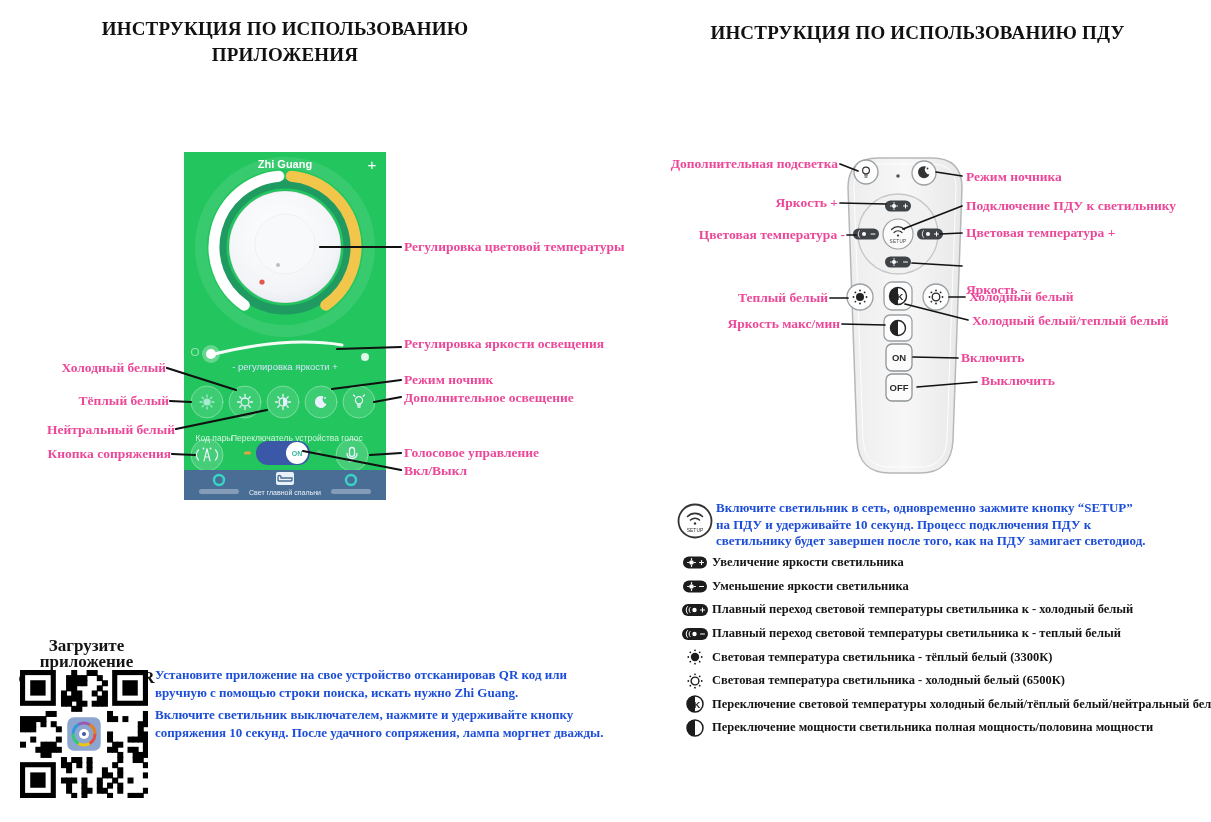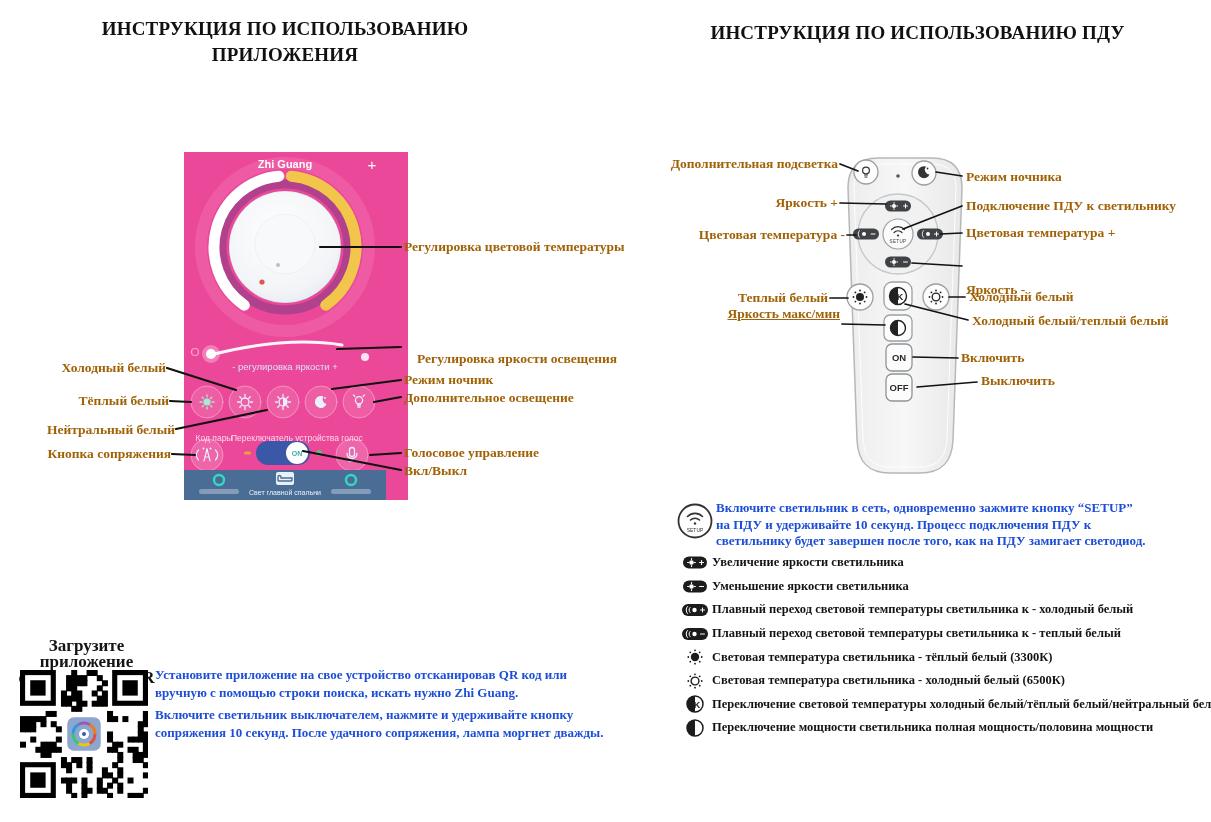--- a/index.html
+++ b/index.html
@@ -1,27 +1,27 @@
 <!DOCTYPE html>
 <html><head>
 <meta charset="utf-8">
 <style>
   html,body{margin:0;padding:0;background:#fff;}
   .canvas{position:relative;width:1211px;height:822px;background:#fff;overflow:hidden;
           font-family:"Liberation Serif","DejaVu Serif",serif;color:#111;}
   .abs{position:absolute;}
   .title{font-weight:700;font-size:19px;line-height:26px;text-align:center;letter-spacing:.2px;}
-  .callout{position:absolute;font-weight:700;font-size:13.5px;line-height:16px;white-space:nowrap;color:#a16207;}
+  .callout{position:absolute;font-weight:700;font-size:13.5px;line-height:16px;white-space:nowrap;color:#ec4899;}
   .par{position:absolute;font-weight:700;font-size:13px;line-height:17.5px;color:#1d4ed8;}
   .qr-caption{position:absolute;font-weight:700;font-size:17px;line-height:16px;text-align:center;color:#141414;}
   .legend{position:absolute;left:678px;top:551px;width:528px;}
   .legend-row{display:flex;align-items:center;height:23.6px;}
   .legend-ico{width:34px;flex:0 0 34px;display:flex;justify-content:center;align-items:center;}
   .legend-txt{font-weight:700;font-size:12.5px;white-space:nowrap;color:#141414;}
-  .app{position:absolute;left:184px;top:152px;width:224px;height:348px;background:#ec4899;}
+  .app{position:absolute;left:184px;top:152px;width:202px;height:348px;background:#22c55e;}
   svg{display:block;}
   .leader{position:absolute;left:0;top:0;pointer-events:none;}
 </style>
 </head>
 <body>
 
 <div class="canvas">
 
   <div class="abs title" style="left:60px;top:16px;width:450px;">ИНСТРУКЦИЯ ПО ИСПОЛЬЗОВАНИЮ ПРИЛОЖЕНИЯ</div>
   <div class="abs title" style="left:650px;top:20px;width:535px;">ИНСТРУКЦИЯ ПО ИСПОЛЬЗОВАНИЮ ПДУ</div>
@@ -177,21 +177,21 @@
       </g>
     </svg>
   </div>
 
   <div class="callout" style="right:1045px;top:360px;">Холодный белый</div>
   <div class="callout" style="right:1042px;top:393px;">Тёплый белый</div>
   <div class="callout" style="right:1036px;top:422px;">Нейтральный белый</div>
   <div class="callout" style="right:1040px;top:446px;">Кнопка сопряжения</div>
 
   <div class="callout" style="left:404px;top:239px;">Регулировка цветовой температуры</div>
-  <div class="callout" style="left:404px;top:351px;margin-left:13px;">Регулировка яркости освещения</div>
+  <div class="callout" style="left:404px;top:336px;">Регулировка яркости освещения</div>
   <div class="callout" style="left:404px;top:372px;">Режим ночник</div>
   <div class="callout" style="left:404px;top:390px;">Дополнительное освещение</div>
   <div class="callout" style="left:404px;top:445px;">Голосовое управление</div>
   <div class="callout" style="left:404px;top:463px;">Вкл/Выкл</div>
 
   <div class="qr-caption" style="left:14px;top:638px;width:145px;">
     <div>Загрузите приложение</div>
     <div>отсканировав QR код</div>
   </div>
   <svg class="abs" style="left:20px;top:670px;" width="128" height="128" viewBox="0 0 128 128">
@@ -496,21 +496,21 @@
     <g>
       <rect x="66" y="234" width="26" height="27" rx="6" fill="#fcfcfc" stroke="#8f9496" stroke-width="1.3"></rect>
       <text x="79" y="251" text-anchor="middle" font-size="9.5" font-weight="bold" fill="#2b2b2b">OFF</text>
     </g>
   </svg>
 
   <div class="callout" style="right:373px;top:156px;">Дополнительная подсветка</div>
   <div class="callout" style="right:373px;top:195px;">Яркость +</div>
   <div class="callout" style="right:366px;top:227px;">Цветовая температура -</div>
   <div class="callout" style="right:383px;top:290px;">Теплый белый</div>
-  <div class="callout" style="right:371px;top:306px;text-decoration:underline;">Яркость макс/мин</div>
+  <div class="callout" style="right:371px;top:316px;">Яркость макс/мин</div>
 
   <div class="callout" style="left:966px;top:169px;">Режим ночника</div>
   <div class="callout" style="left:966px;top:198px;">Подключение ПДУ к светильнику</div>
   <div class="callout" style="left:966px;top:225px;">Цветовая температура +</div>
   <div class="callout" style="left:966px;top:258px;margin-top:24px;">Яркость -</div>
   <div class="callout" style="left:969px;top:289px;">Холодный белый</div>
   <div class="callout" style="left:972px;top:313px;text-align:center;">Холодный белый/теплый белый</div>
   <div class="callout" style="left:961px;top:350px;">Включить</div>
   <div class="callout" style="left:981px;top:373px;">Выключить</div>
 

